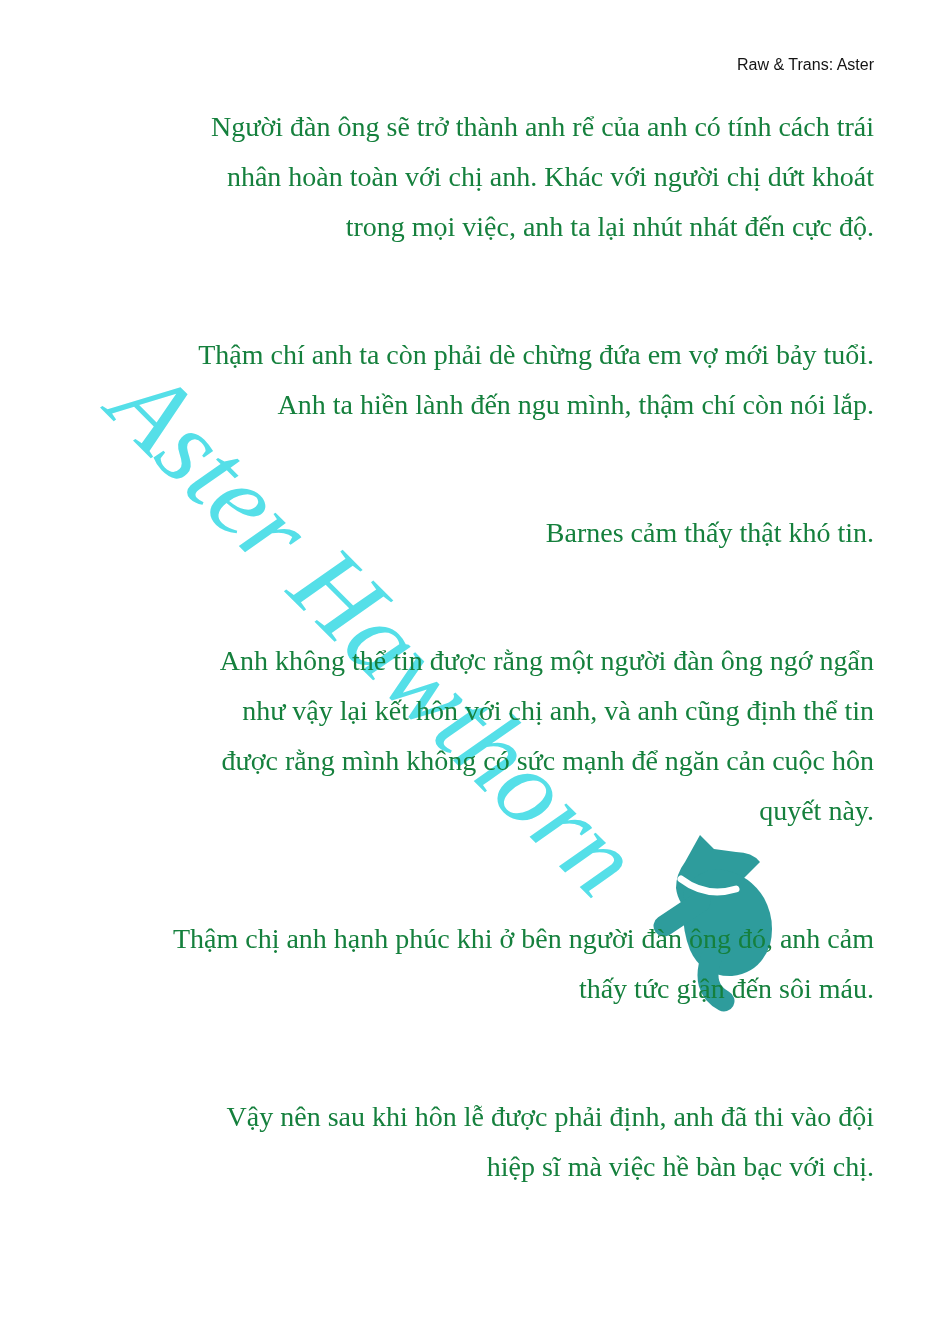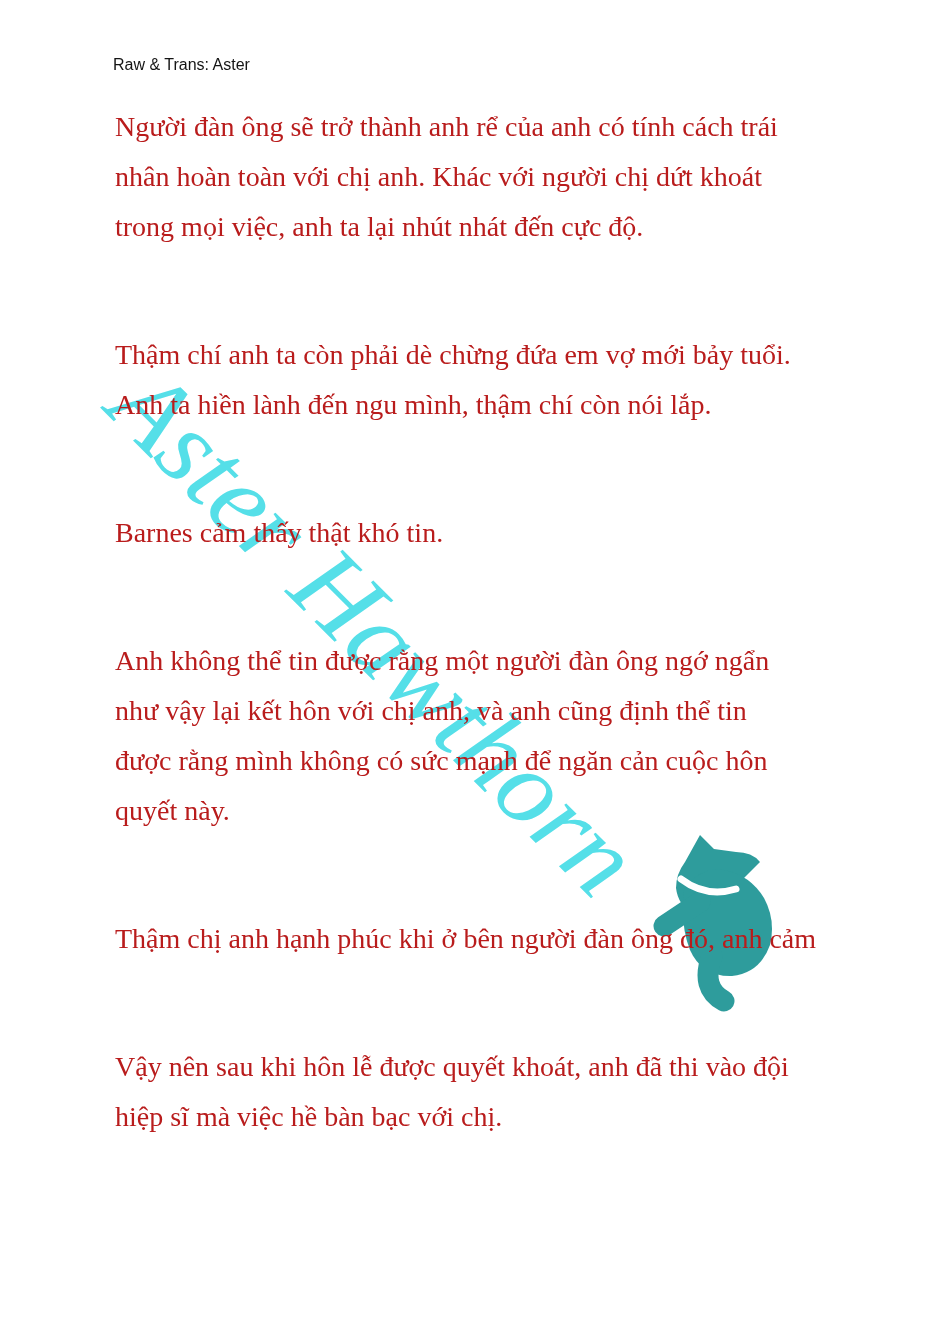--- a/index.html
+++ b/index.html
@@ -41,35 +41,36 @@
     width: 124px;
     height: 182px;
     z-index: 2;
   }
   .cat .teal { fill: var(--cat-color, #2e9c9c); }
   .cat .gap  { stroke: #ffffff; stroke-width: 7; fill: none; stroke-linecap: round; }
   
   .content {
     position: relative;
     z-index: 3;
-    padding: 55px 116px 0 113px;
+    padding: 55px 76px 0 113px;
+    text-align: right;
   }
   .page-header {
     font-family: "Liberation Sans", "DejaVu Sans", sans-serif;
     font-size: 16px;
     line-height: 20px;
     color: #141414;
     height: 20px;
   }
   .paragraphs { margin-top: 27px; }
   .para {
     margin: 0 0 78px 2px;
     font-size: 28px;
     line-height: 50px;
-    color: #b91c1c;
+    color: #15803d;
   }
   .para .line { display: block; }
 </style>
 </head>
 <body style="background: rgb(255, 255, 255);">
 
 <div class="page">
 
   <div class="watermark">Aster Hawthorn</div>
 
@@ -102,21 +103,22 @@
           <span class="line">Barnes cảm thấy thật khó tin.</span>
         </p>
         <p class="para">
           <span class="line">Anh không thể tin được rằng một người đàn ông ngớ ngẩn</span>
           <span class="line">như vậy lại kết hôn với chị anh, và anh cũng định thể tin</span>
           <span class="line">được rằng mình không có sức mạnh để ngăn cản cuộc hôn</span>
           <span class="line">quyết này.</span>
         </p>
         <p class="para">
           <span class="line">Thậm chị anh hạnh phúc khi ở bên người đàn ông đó, anh cảm</span>
+          <span class="line">thấy tức giận đến sôi máu.</span>
         </p>
         <p class="para">
-          <span class="line">Vậy nên sau khi hôn lễ được quyết khoát, anh đã thi vào đội</span>
+          <span class="line">Vậy nên sau khi hôn lễ được phải định, anh đã thi vào đội</span>
           <span class="line">hiệp sĩ mà việc hề bàn bạc với chị.</span>
         </p>
       </div>
   </div>
 
 </div>
 
 </body></html>

